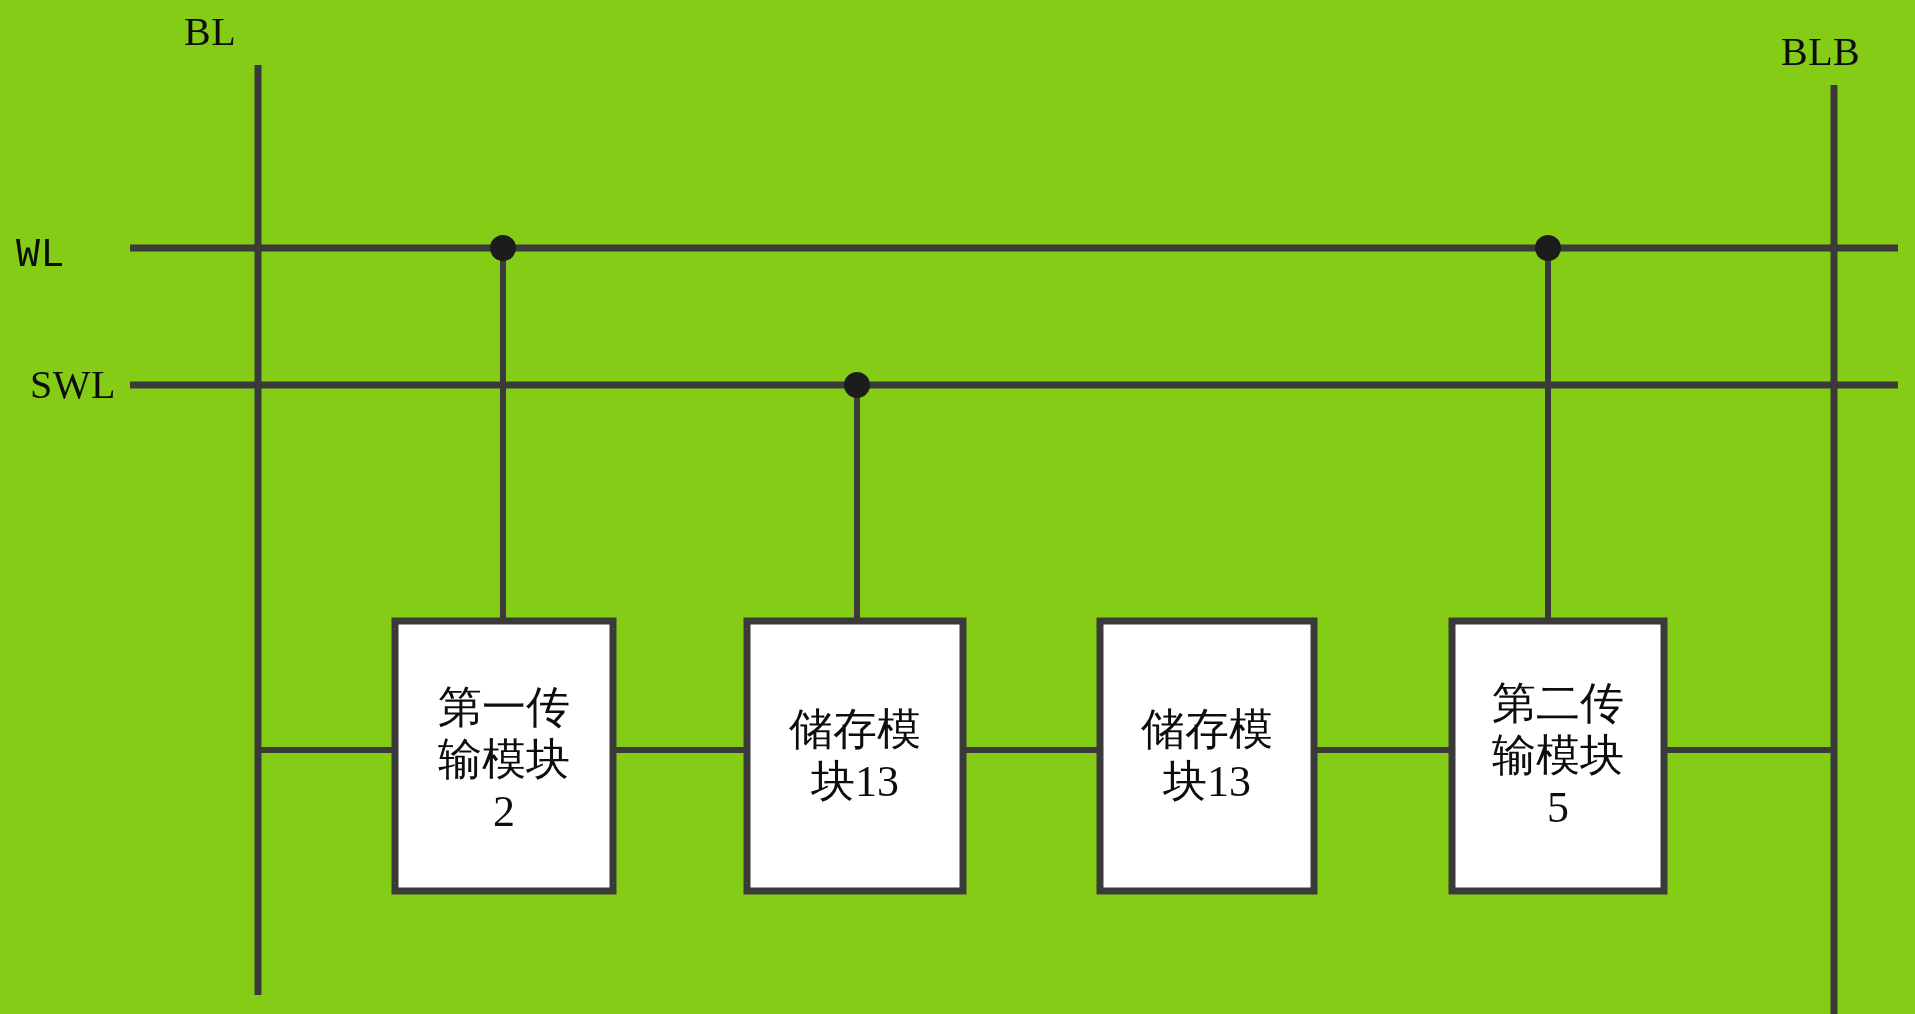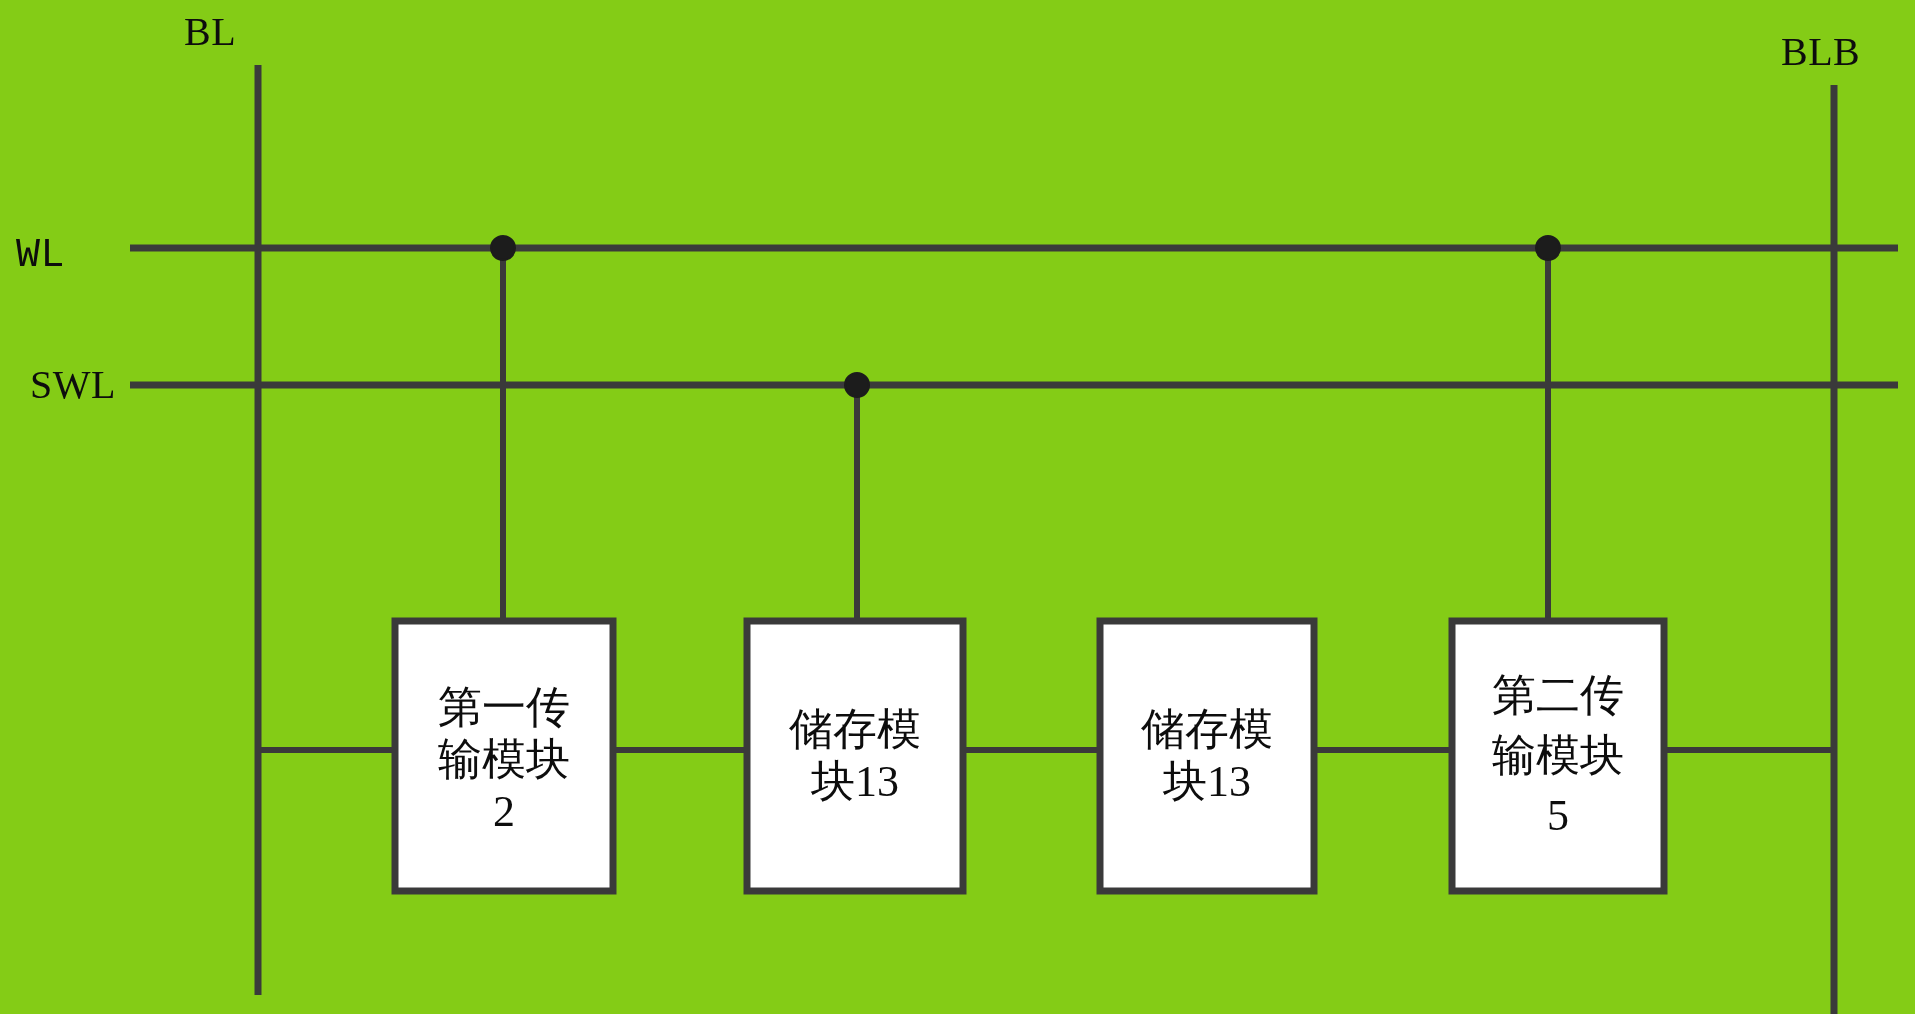--- a/index.html
+++ b/index.html
@@ -87,21 +87,21 @@
     line-height: 1.18;
     pointer-events: none;
   }
   .module-text .ml {
     display: block;
     white-space: nowrap;
   }
   #mod-text-0 { left: 395px; top: 625px; width: 218px; height: 270px; text-align: center; }
   #mod-text-1 { left: 747px; top: 621px; width: 216px; height: 270px; }
   #mod-text-2 { left: 1100px; top: 621px; width: 214px; height: 270px; }
-  #mod-text-3 { left: 1452px; top: 621px; width: 212px; height: 270px; gap: 8px; }
+  #mod-text-3 { left: 1452px; top: 621px; width: 212px; height: 270px; }
 </style>
 </head>
 <body>
 
 <div id="diagram-root">
 
   <svg id="circuit-svg" viewBox="0 0 1915 1014">
 
     <line class="wire" x1="258" y1="65" x2="258" y2="995"></line>
     <line class="wire" x1="1834" y1="85" x2="1834" y2="1014"></line>

